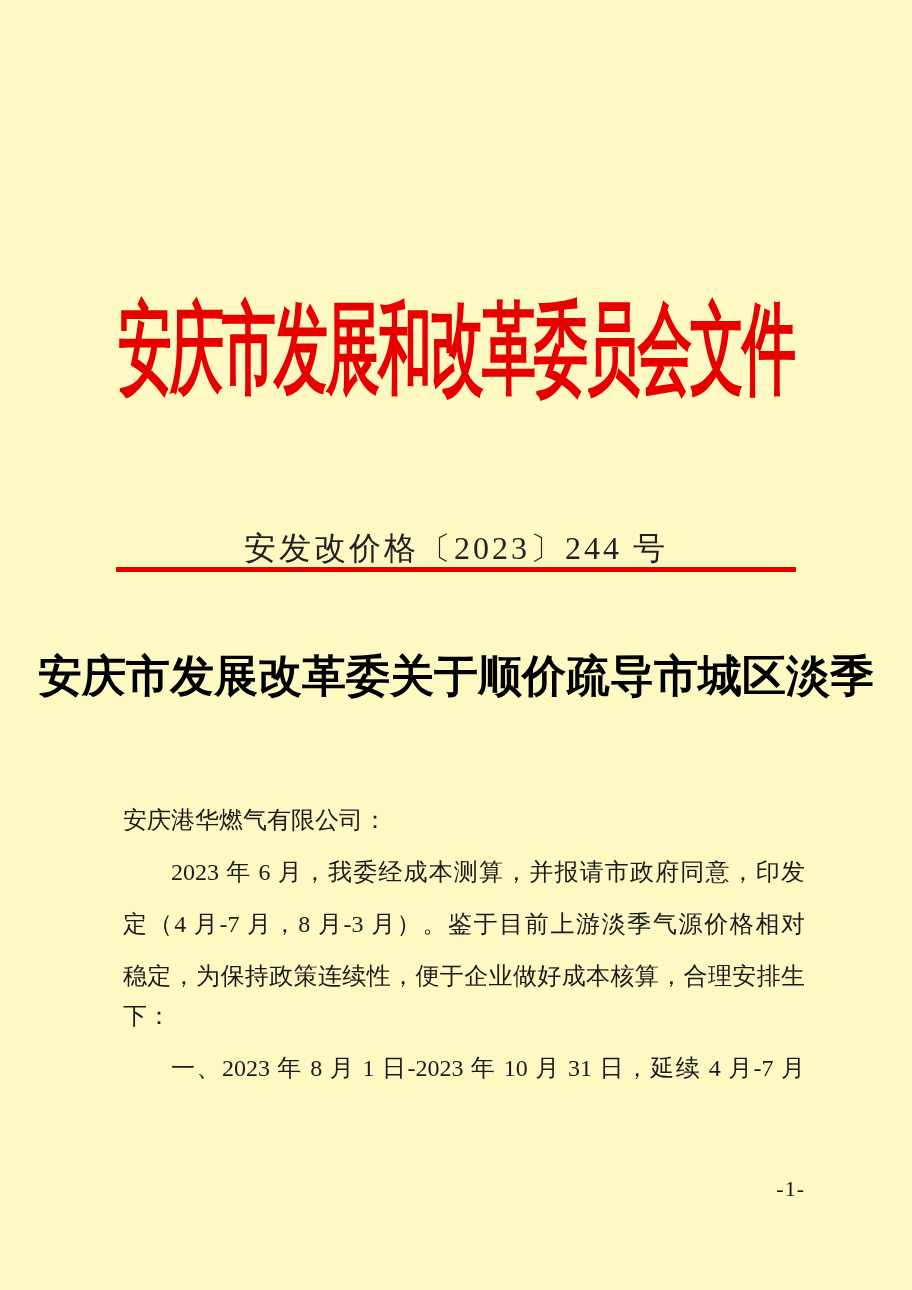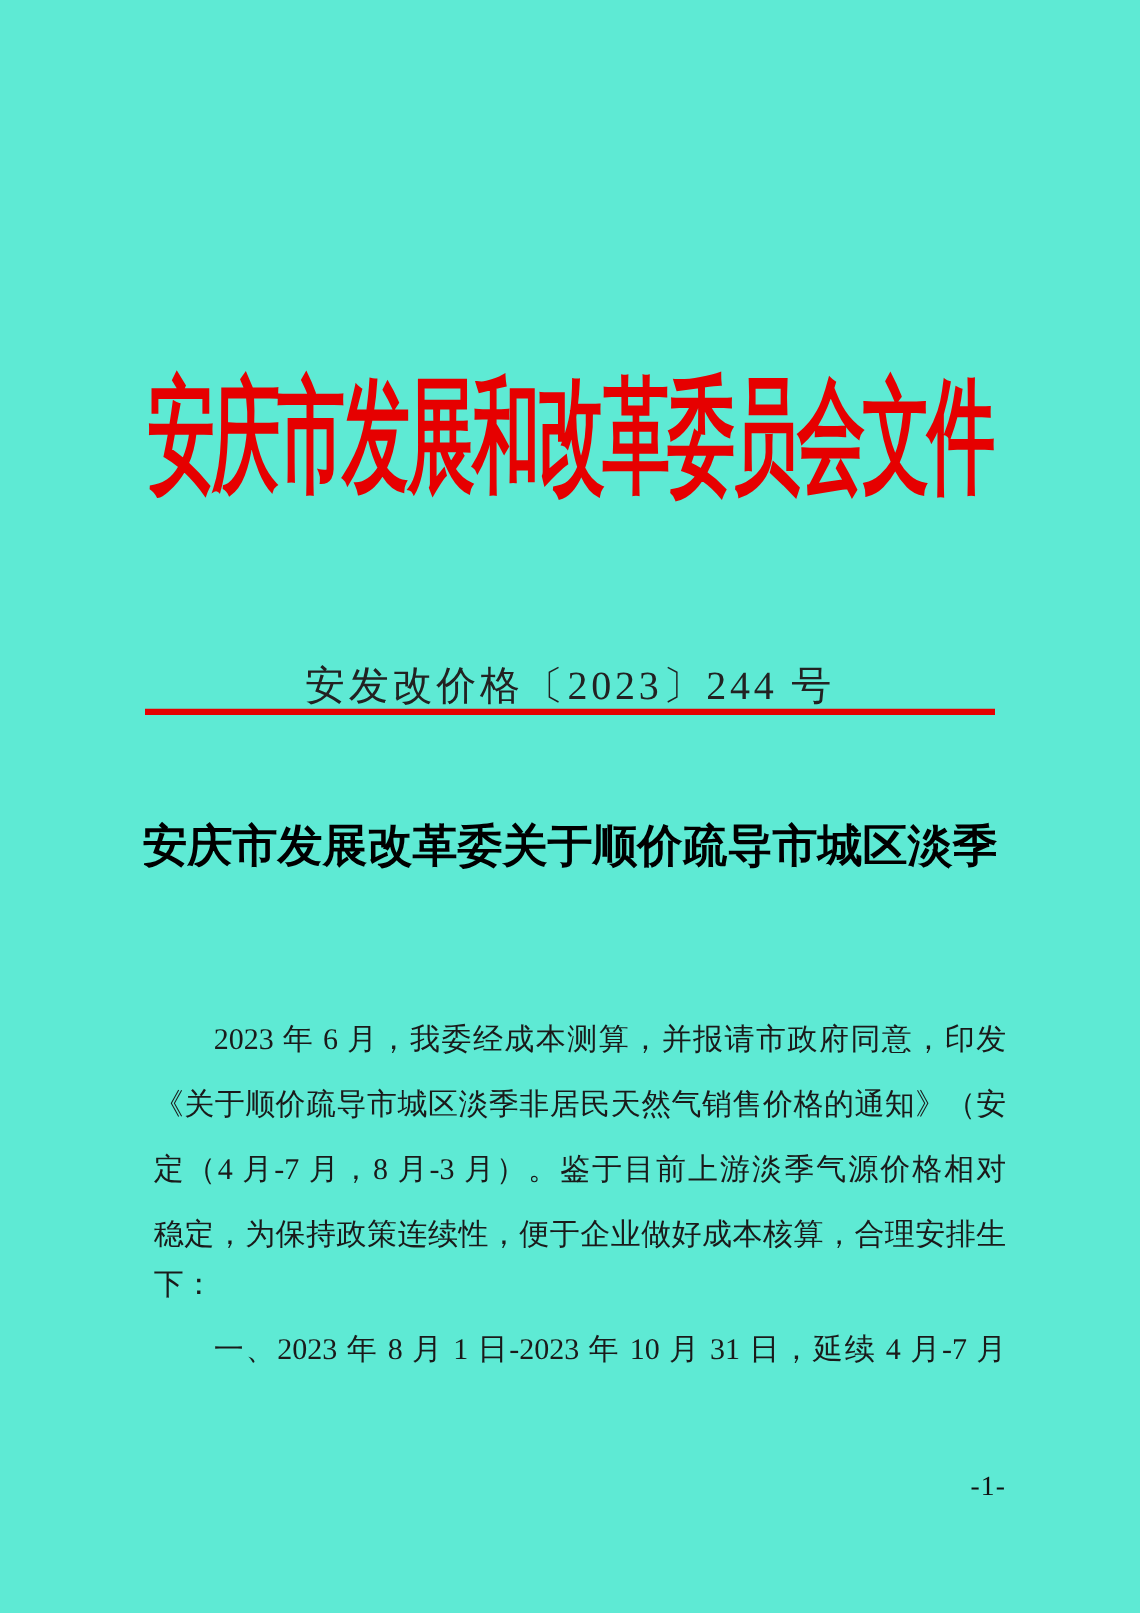--- a/index.html
+++ b/index.html
@@ -4,21 +4,21 @@
 <style>
   html, body {
     margin: 0;
     padding: 0;
     background: #ffffff;
   }
   .page {
     position: relative;
     width: 912px;
     height: 1290px;
-    background: #5eead4;
+    background: #fef9c3;
     overflow: hidden;
     font-family: "Liberation Serif", "DejaVu Serif", serif;
     color: #1a1a1a;
   }
   
   .red-head {
     position: absolute;
     top: 300px;
     left: 0;
     width: 100%;
@@ -50,21 +50,21 @@
     height: 5px;
     background: #e60000;
   }
   .doc-title {
     position: absolute;
     top: 652px;
     left: 0;
     width: 100%;
     margin: 0;
     text-align: center;
-    font-size: 36px;
+    font-size: 44px;
     font-weight: bold;
     line-height: 50px;
     color: #000000;
   }
   .title-line { display: block; }
   .body-text {
     position: absolute;
     top: 800px;
     left: 123px;
     width: 682px;
@@ -96,22 +96,22 @@
 
   <div class="doc-number">安发改价格〔2023〕244 号</div>
 
   <div class="red-rule"></div>
 
   <h1 class="doc-title">
     <span class="title-line">安庆市发展改革委关于顺价疏导市城区淡季</span>
   </h1>
 
   <div class="body-text">
+    <div class="bl">安庆港华燃气有限公司：</div>
     <div class="bl ind just">2023 年 6 月，我委经成本测算，并报请市政府同意，印发</div>
-    <div class="bl just">《关于顺价疏导市城区淡季非居民天然气销售价格的通知》（安</div>
     <div class="bl just">定（4 月-7 月，8 月-3 月）。鉴于目前上游淡季气源价格相对</div>
     <div class="bl just">稳定，为保持政策连续性，便于企业做好成本核算，合理安排生</div>
     <div class="bl">下：</div>
     <div class="bl ind just">一、2023 年 8 月 1 日-2023 年 10 月 31 日，延续 4 月-7 月</div>
   </div>
 
   <div class="page-num">-1-</div>
 
 </div>
 

